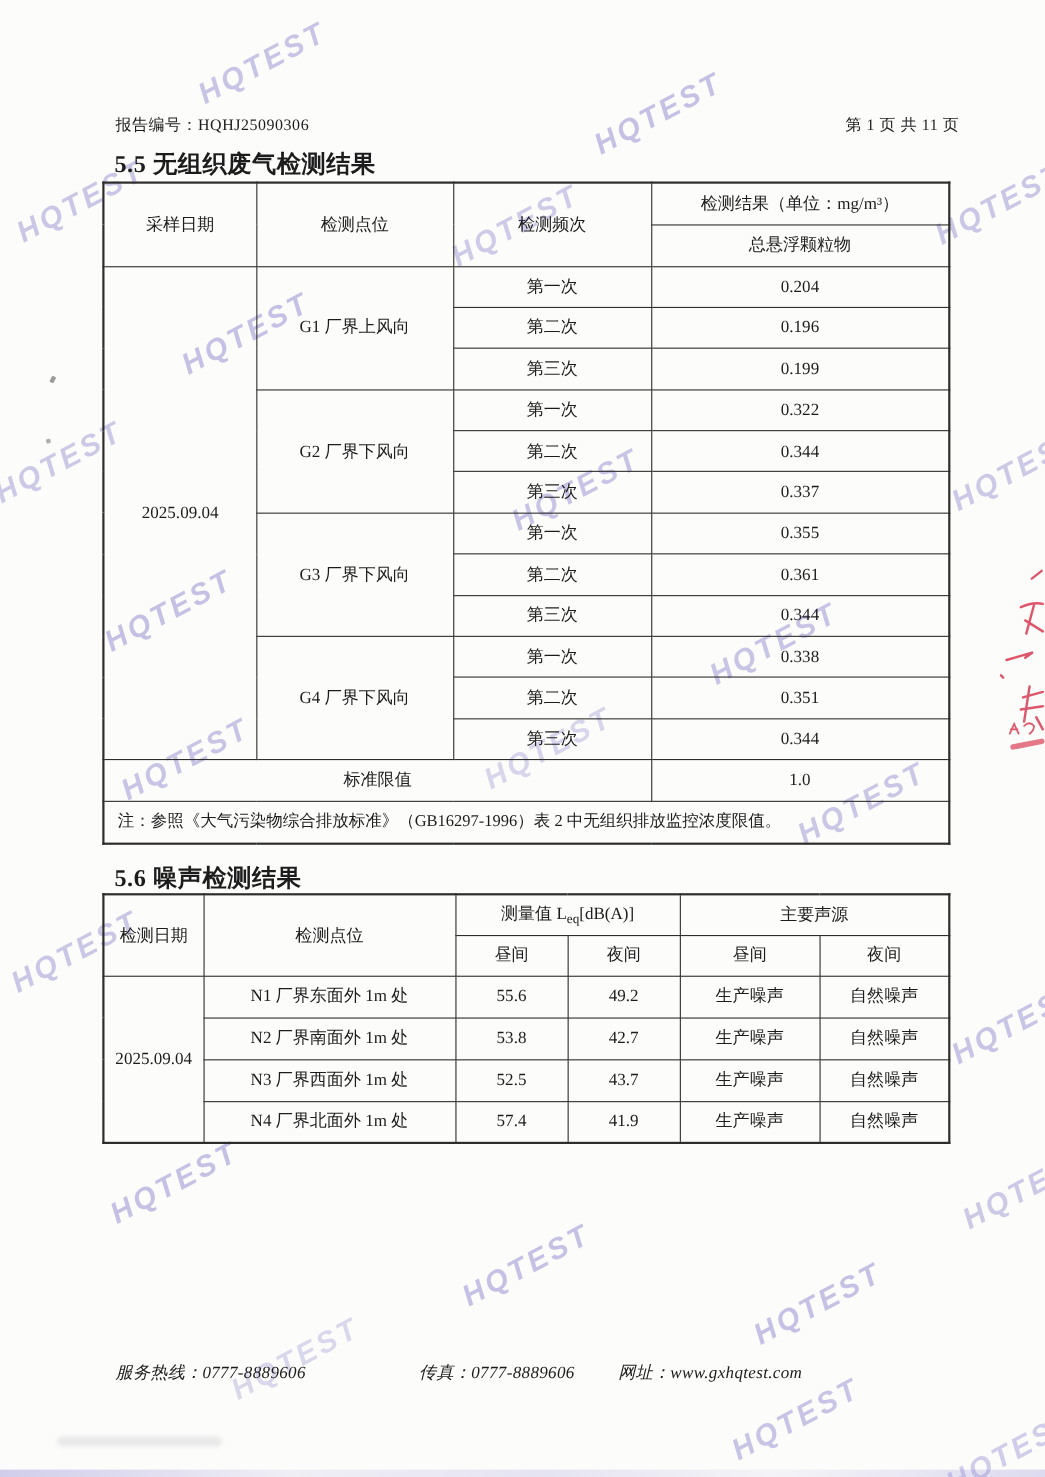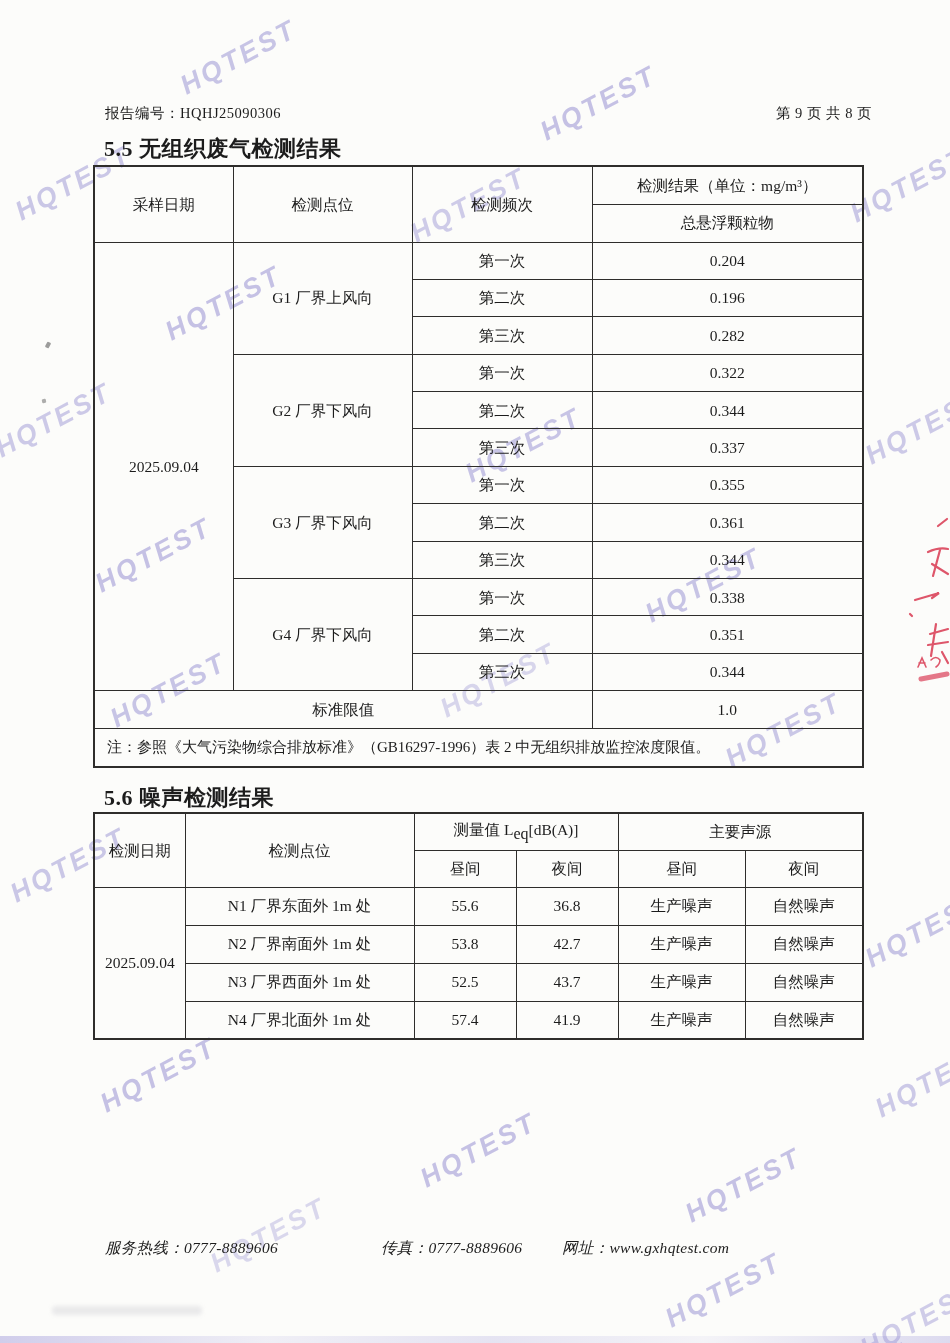--- a/index.html
+++ b/index.html
@@ -23,21 +23,21 @@
      font-size:15.5px;padding:0 2px;line-height:1.25;}
   .gas-table{border:2px solid #2e2d2b;}
   .noise-table{border:2px solid #2e2d2b;}
   .gas-table tr{height:37.4px;}
   .gas-table tr.hrow{height:38px;}
   .gas-table tr.limit-row{height:38px;}
   .gas-table tr.note-row{height:38px;padding-left:15px;}
   .noise-table tr{height:37px;}
   .noise-table tr.drow{height:38px;}
   td.note-cell{text-align:left;padding:6px 12px;font-size:15px;}
-  sub.eq{font-size:16px;}
+  sub.eq{font-size:12px;}
   
   .footer{position:absolute;left:105px;top:1224px;font-size:15.5px;letter-spacing:.3px;}
   .footer .line2{position:relative;margin-top:14px;height:22px;width:760px;}
   .footer .line2 .pair{position:absolute;top:0;white-space:nowrap;font-style:italic;}
   .footer .pair.hotline{left:0;}
   .footer .pair.fax{left:250px;margin-left:26px;}
   .footer .pair.web{left:457px;}
   
   .wm{position:absolute;z-index:1;font-family:"Liberation Sans","DejaVu Sans",sans-serif;
       font-weight:bold;font-style:italic;font-size:27px;letter-spacing:3px;
@@ -81,21 +81,21 @@
       <div class="wm" style="left: 870px; top: 1065px; color: rgb(122, 114, 200); opacity: 0.36;">HQTEST</div>
       <div class="wm" style="left: 205px; top: 1220px; color: rgb(122, 114, 200); opacity: 0.26;">HQTEST</div>
       <div class="wm" style="left: 660px; top: 1275px; color: rgb(122, 114, 200); opacity: 0.4;">HQTEST</div>
       <div class="wm" style="left: 855px; top: 1305px; color: rgb(122, 114, 200); opacity: 0.34;">HQTEST</div>
     </div>
 
   <div class="content">
 
     <div class="doc-header">
       <span><span>报告编号：</span><span>HQHJ25090306</span></span>
-      <span>第 9 页 共 8 页</span>
+      <span>第 1 页 共 11 页</span>
     </div>
 
     <div class="sec-title gas">5.5 无组织废气检测结果</div>
 
     <table class="gas-table">
       <colgroup>
           <col style="width:139px">
           <col style="width:179px">
           <col style="width:180px">
           <col style="width:271px">
@@ -115,21 +115,21 @@
         <td rowspan="3">G1 厂界上风向</td>
         <td>第一次</td>
         <td>0.204</td>
       </tr>
       <tr>
         <td>第二次</td>
         <td>0.196</td>
       </tr>
       <tr>
         <td>第三次</td>
-        <td>0.282</td>
+        <td>0.199</td>
       </tr>
       <tr>
         <td rowspan="3">G2 厂界下风向</td>
         <td>第一次</td>
         <td>0.322</td>
       </tr>
       <tr>
         <td>第二次</td>
         <td>0.344</td>
       </tr>
@@ -194,21 +194,21 @@
       <tr>
         <td>昼间</td>
         <td>夜间</td>
         <td>昼间</td>
         <td>夜间</td>
       </tr>
       <tr class="drow">
         <td rowspan="4">2025.09.04</td>
         <td>N1 厂界东面外 1m 处</td>
         <td>55.6</td>
-        <td>36.8</td>
+        <td>49.2</td>
         <td>生产噪声</td>
         <td>自然噪声</td>
       </tr>
       <tr class="drow">
         <td>N2 厂界南面外 1m 处</td>
         <td>53.8</td>
         <td>42.7</td>
         <td>生产噪声</td>
         <td>自然噪声</td>
       </tr>

